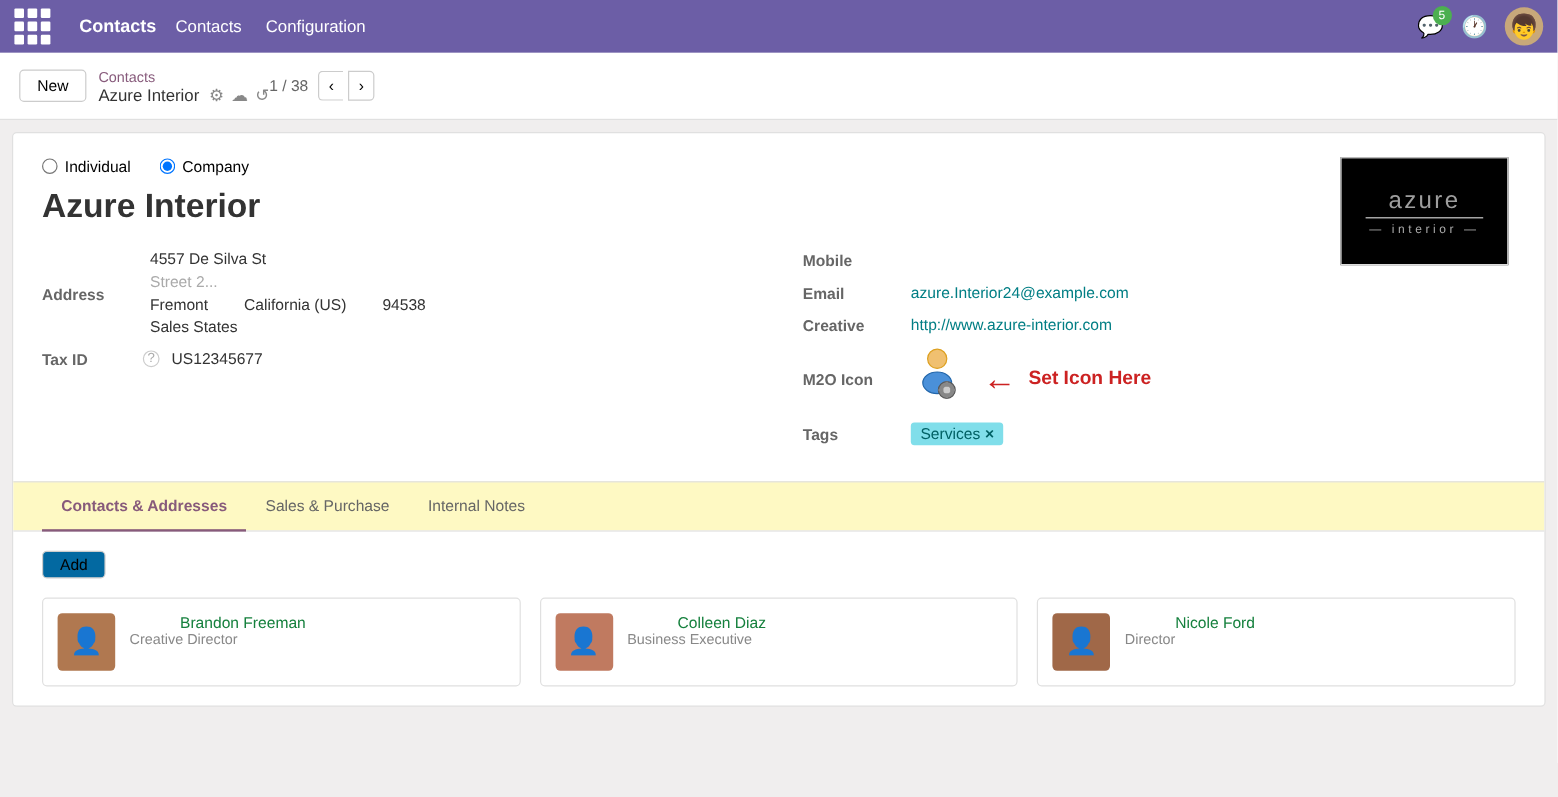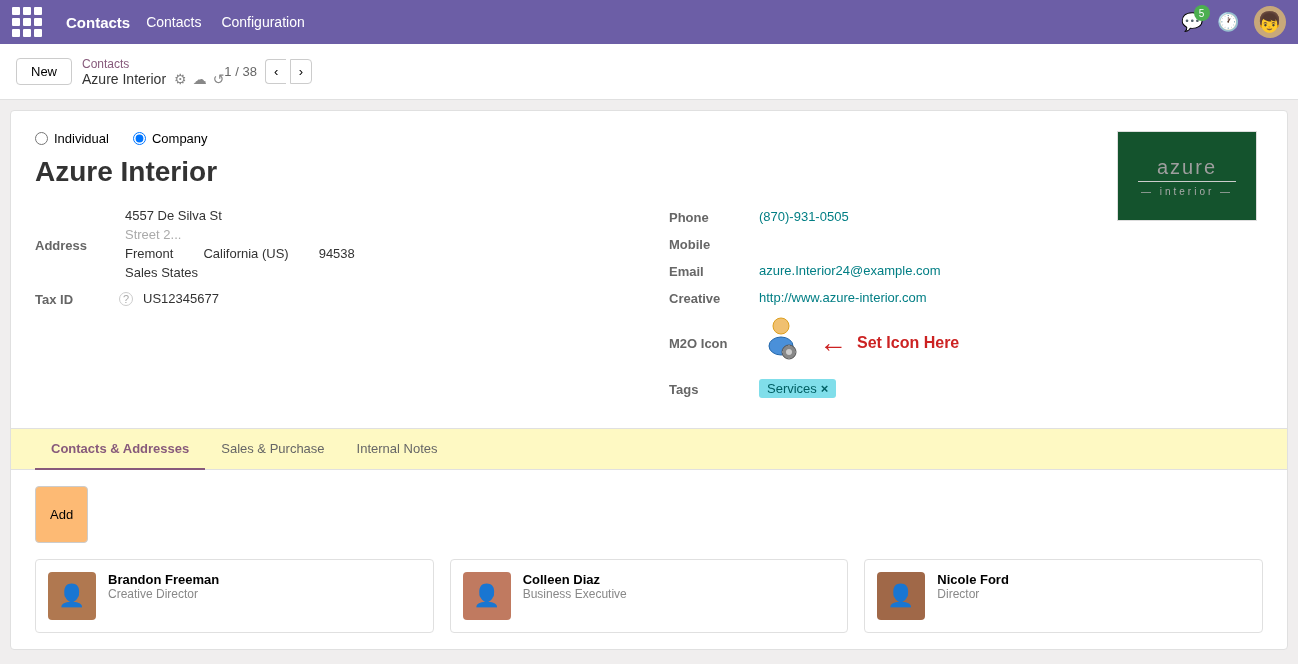--- a/index.html
+++ b/index.html
@@ -97,21 +97,21 @@
       right: 30px;
       top: 20px;
       border: 1px solid #ddd;
       padding: 16px 20px;
       display: flex;
       flex-direction: column;
       align-items: center;
       justify-content: center;
       width: 140px;
       height: 90px;
-      background: #14532d;
+      background: #000000;
     }
     .logo-text-azure { font-size: 20px; color: #9e9e9e; font-weight: 300; letter-spacing: 2px; }
     .logo-text-interior { font-size: 10px; color: #aaa; letter-spacing: 3px; text-align: center; border-top: 1px solid #ccc; width: 100%; text-align: center; padding-top: 4px; margin-top: 2px; }
 
     .form-outer { position: relative; }
 
     
     .tag-services {
       background: #80deea;
       color: #006064;
@@ -147,22 +147,22 @@
     .tab.active {
       color: #875a7b;
       border-bottom: 2px solid #875a7b;
       font-weight: 600;
     }
 
     
     .tab-content { padding: 16px 24px; border-top: 1px solid #e0e0e0; }
     .btn-add {
       border: 1px solid #ccc;
-      background: #fdba74;
-      padding: 20px 14px;
+      background: #0369a1;
+      padding: 3px 14px;
       border-radius: 4px;
       cursor: pointer;
       font-size: 13px;
     }
 
     
     .contact-cards { display: flex; gap: 16px; margin-top: 16px; }
     .contact-card {
       flex: 1;
       border: 1px solid #e0e0e0;
@@ -177,21 +177,21 @@
       height: 48px;
       border-radius: 4px;
       background: #c8a87a;
       overflow: hidden;
       display: flex;
       align-items: center;
       justify-content: center;
       font-size: 22px;
       flex-shrink: 0;
     }
-    .contact-info .name { font-weight: 700; color: #000000; font-size: 13px; }
+    .contact-info .name { font-weight: 400; color: #15803d; font-size: 13px; margin-left: 42px; }
     .contact-info .title { color: #888; font-size: 12px; }
 
     
     .taxid-row { display: flex; align-items: center; gap: 4px; }
     .help-icon { color: #aaa; font-size: 11px; border: 1px solid #ccc; border-radius: 50%; width: 14px; height: 14px; display: flex; align-items: center; justify-content: center; cursor: pointer; }
 
     .field-link { color: #017e84; text-decoration: none; cursor: pointer; }
 
     .top-nav-icon { color: white; font-size: 18px; cursor: pointer; }
   </style>
@@ -296,24 +296,20 @@
           <div class="taxid-row">
             <div class="field-label">Tax ID</div>
             <div class="help-icon">?</div>
           </div>
           <div class="field-value">US12345677</div>
         </div>
       </div>
 
       <div class="form-col-right">
 
-        <div class="field-row">
-          <div class="field-label">Phone</div>
-          <span class="field-link">(870)-931-0505</span>
-        </div>
 
         <div class="field-row">
           <div class="field-label">Mobile</div>
           <span class="field-value"></span>
         </div>
 
         <div class="field-row">
           <div class="field-label">Email</div>
           <span class="field-link">azure.Interior24@example.com</span>
         </div>

